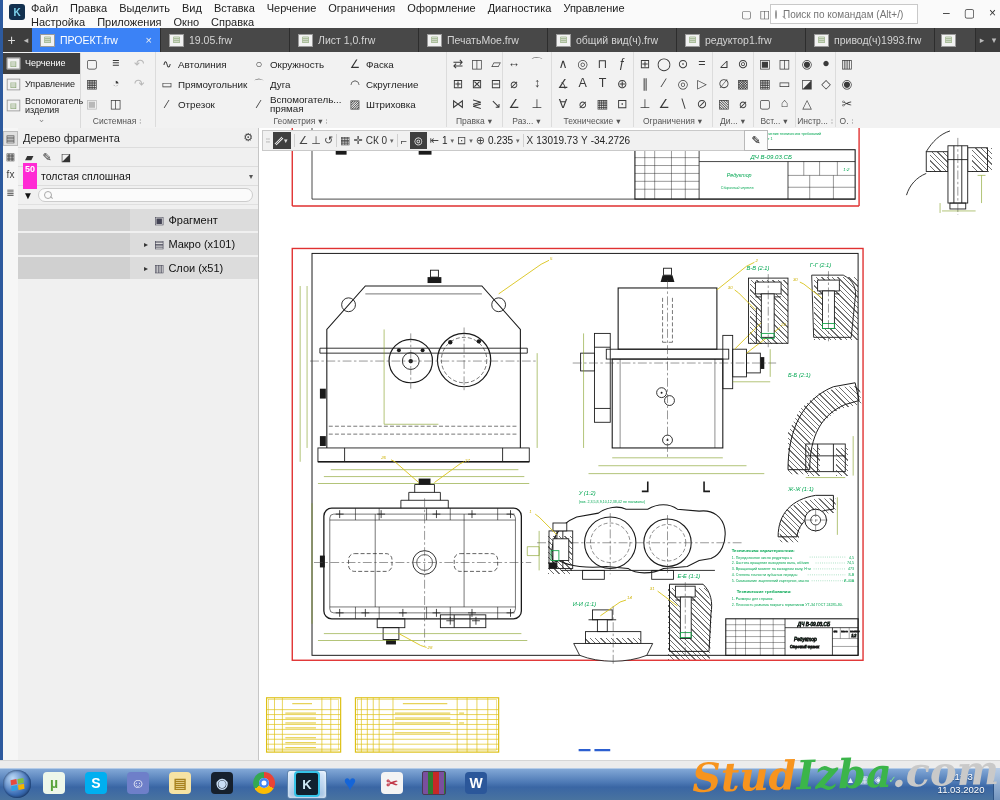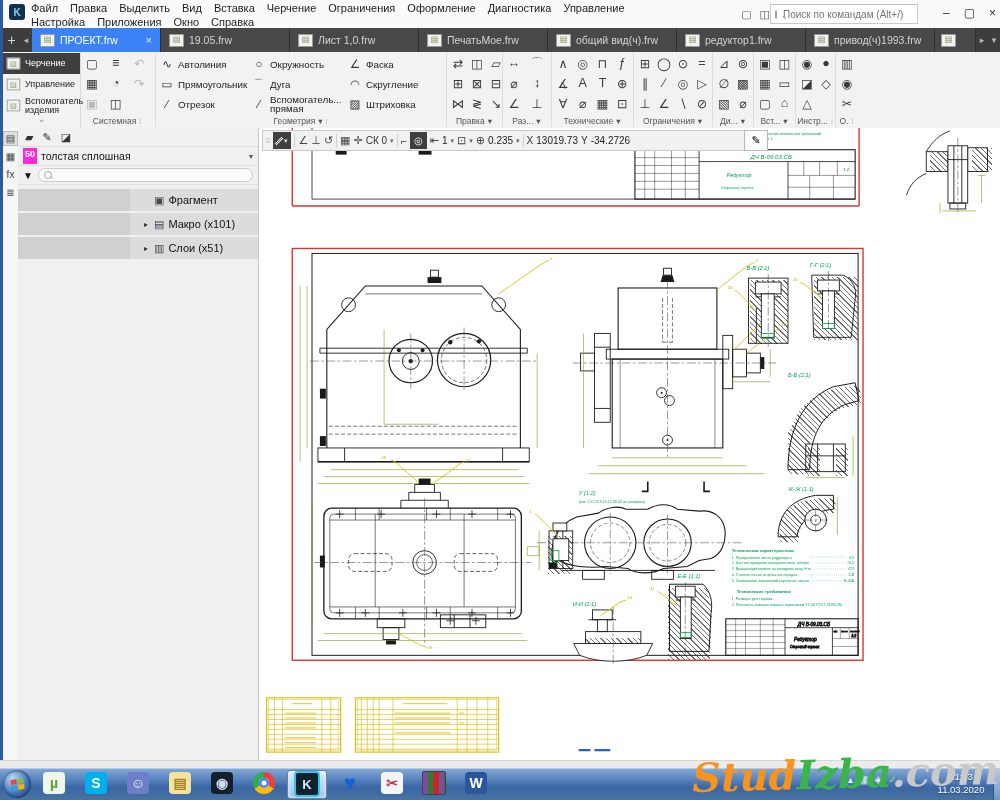--- a/index.html
+++ b/index.html
@@ -65,21 +65,21 @@
   
   #lstrip{left:3px;top:128px;width:15px;height:632px;background:#f6f6f6;border-right:1px solid #ddd;
     display:flex;flex-direction:column;align-items:center;padding-top:4px;gap:5px;z-index:4}
   #lstrip span{width:13px;height:13px;display:flex;align-items:center;justify-content:center;font-size:10px;color:#444}
   #lstrip span.active{background:#e0e0e0;outline:1px solid #bbb}
   #tree{left:18px;top:128px;width:240px;height:632px;background:#f0f0f0;border-right:1px solid #c6c6c6;z-index:4}
   #treehdr{height:19px;display:flex;align-items:center;padding:0 5px;font-size:11px;color:#222;border-bottom:1px solid #ddd}
   #treehdr .gear{margin-left:auto;font-size:11px;color:#444}
   #treetools{height:18px;display:flex;align-items:center;gap:9px;padding-left:7px;border-bottom:1px solid #ddd;font-size:11px;color:#333}
   #stylerow{height:18px;display:flex;align-items:center;gap:4px;padding:0 5px;border-bottom:1px solid #ddd}
-  #stylerow .badge{background:#ff2ad4;color:#fff;font-size:9px;font-weight:700;padding:0 2px;height:16px;line-height:12px}
+  #stylerow .badge{background:#ff2ad4;color:#fff;font-size:9px;font-weight:700;padding:0 2px;height:26px;line-height:12px}
   #stylerow .sname{font-size:10.5px;color:#111;flex:1}
   #stylerow .caret{font-size:8px;color:#555}
   #filterrow{height:18px;display:flex;align-items:center;gap:5px;padding:0 5px;border-bottom:1px solid #e0e0e0}
   #filterrow .funnel{font-size:10px;color:#111}
   #filterrow .fsearch{flex:1;height:12px;border:1px solid #ccc;border-radius:7px;background:#fbfbfb;display:flex;align-items:center;padding-left:5px}
   #filterrow .mag{width:6px;height:6px;border:1.2px solid #aaa;border-radius:50%;position:relative}
   #filterrow .mag::after{content:"";position:absolute;left:5px;top:5px;width:3px;height:1.2px;background:#aaa;transform:rotate(45deg)}
   #treerows{margin-top:4px}
   .trow{height:22px;margin-bottom:2px;background:#dcdcdc;display:flex;align-items:center;position:relative;padding-left:126px}
   .trow::before{content:"";position:absolute;left:0;top:0;bottom:0;width:112px;background:#d0d0d0}
@@ -744,20 +744,24 @@
 
   <div id="lstrip" class="abs">
 
   <span class="active">▤</span>
       <span>▦</span>
       <span>fx</span>
       <span>≣</span>
     </div>
 
   <div id="tree" class="abs">
+    <div id="treehdr">
+      <span>Дерево фрагмента</span>
+      <span class="gear">⚙</span>
+    </div>
     <div id="treetools">
 
     <span>▰</span>
         <span>✎</span>
         <span>◪</span>
       </div>
     <div id="stylerow">
       <span class="badge">50</span>
       <span class="sname">толстая сплошная</span>
       <span class="caret">▾</span>

